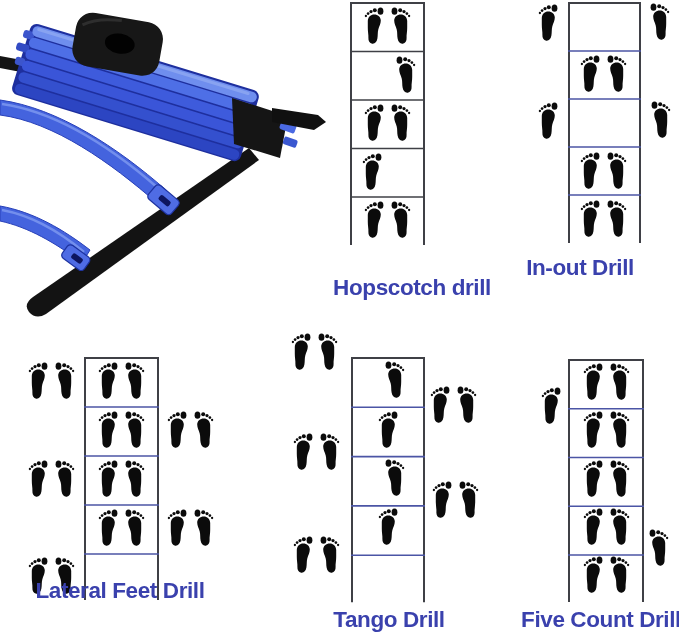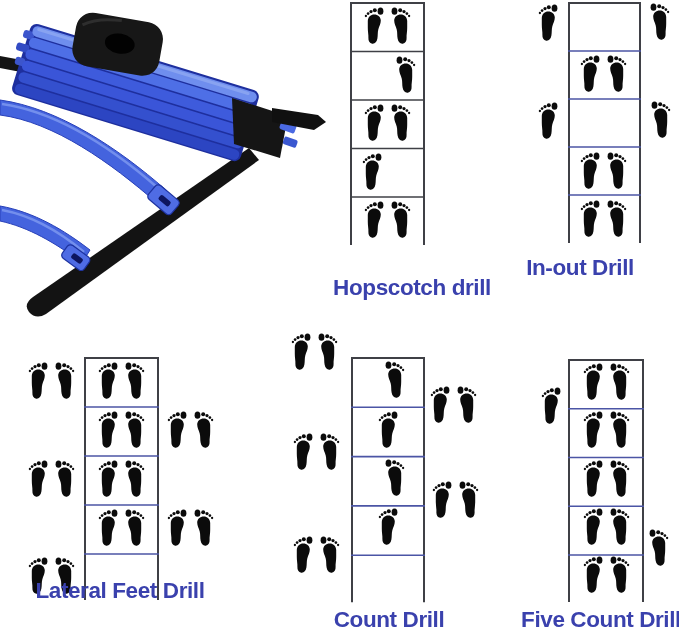--- a/index.html
+++ b/index.html
@@ -205,16 +205,16 @@
         <use href="#foot-left" transform="translate(630,508) scale(-1,1)"></use>
         <use href="#foot-left" transform="translate(669,529) scale(-1,1)"></use>
         <use href="#foot-left" transform="translate(583,556)"></use>
         <use href="#foot-left" transform="translate(630,556) scale(-1,1)"></use>
       </g>
     </svg>
 
   <div class="drill-label lbl-hopscotch">Hopscotch drill</div>
   <div class="drill-label lbl-inout">In-out Drill</div>
   <div class="drill-label lbl-lateral">Lateral Feet Drill</div>
-  <div class="drill-label lbl-tango">Count Drill</div>
+  <div class="drill-label lbl-tango">Tango Drill</div>
   <div class="drill-label lbl-five">Five Count Drill</div>
 
 </div>
 
 </body></html>

